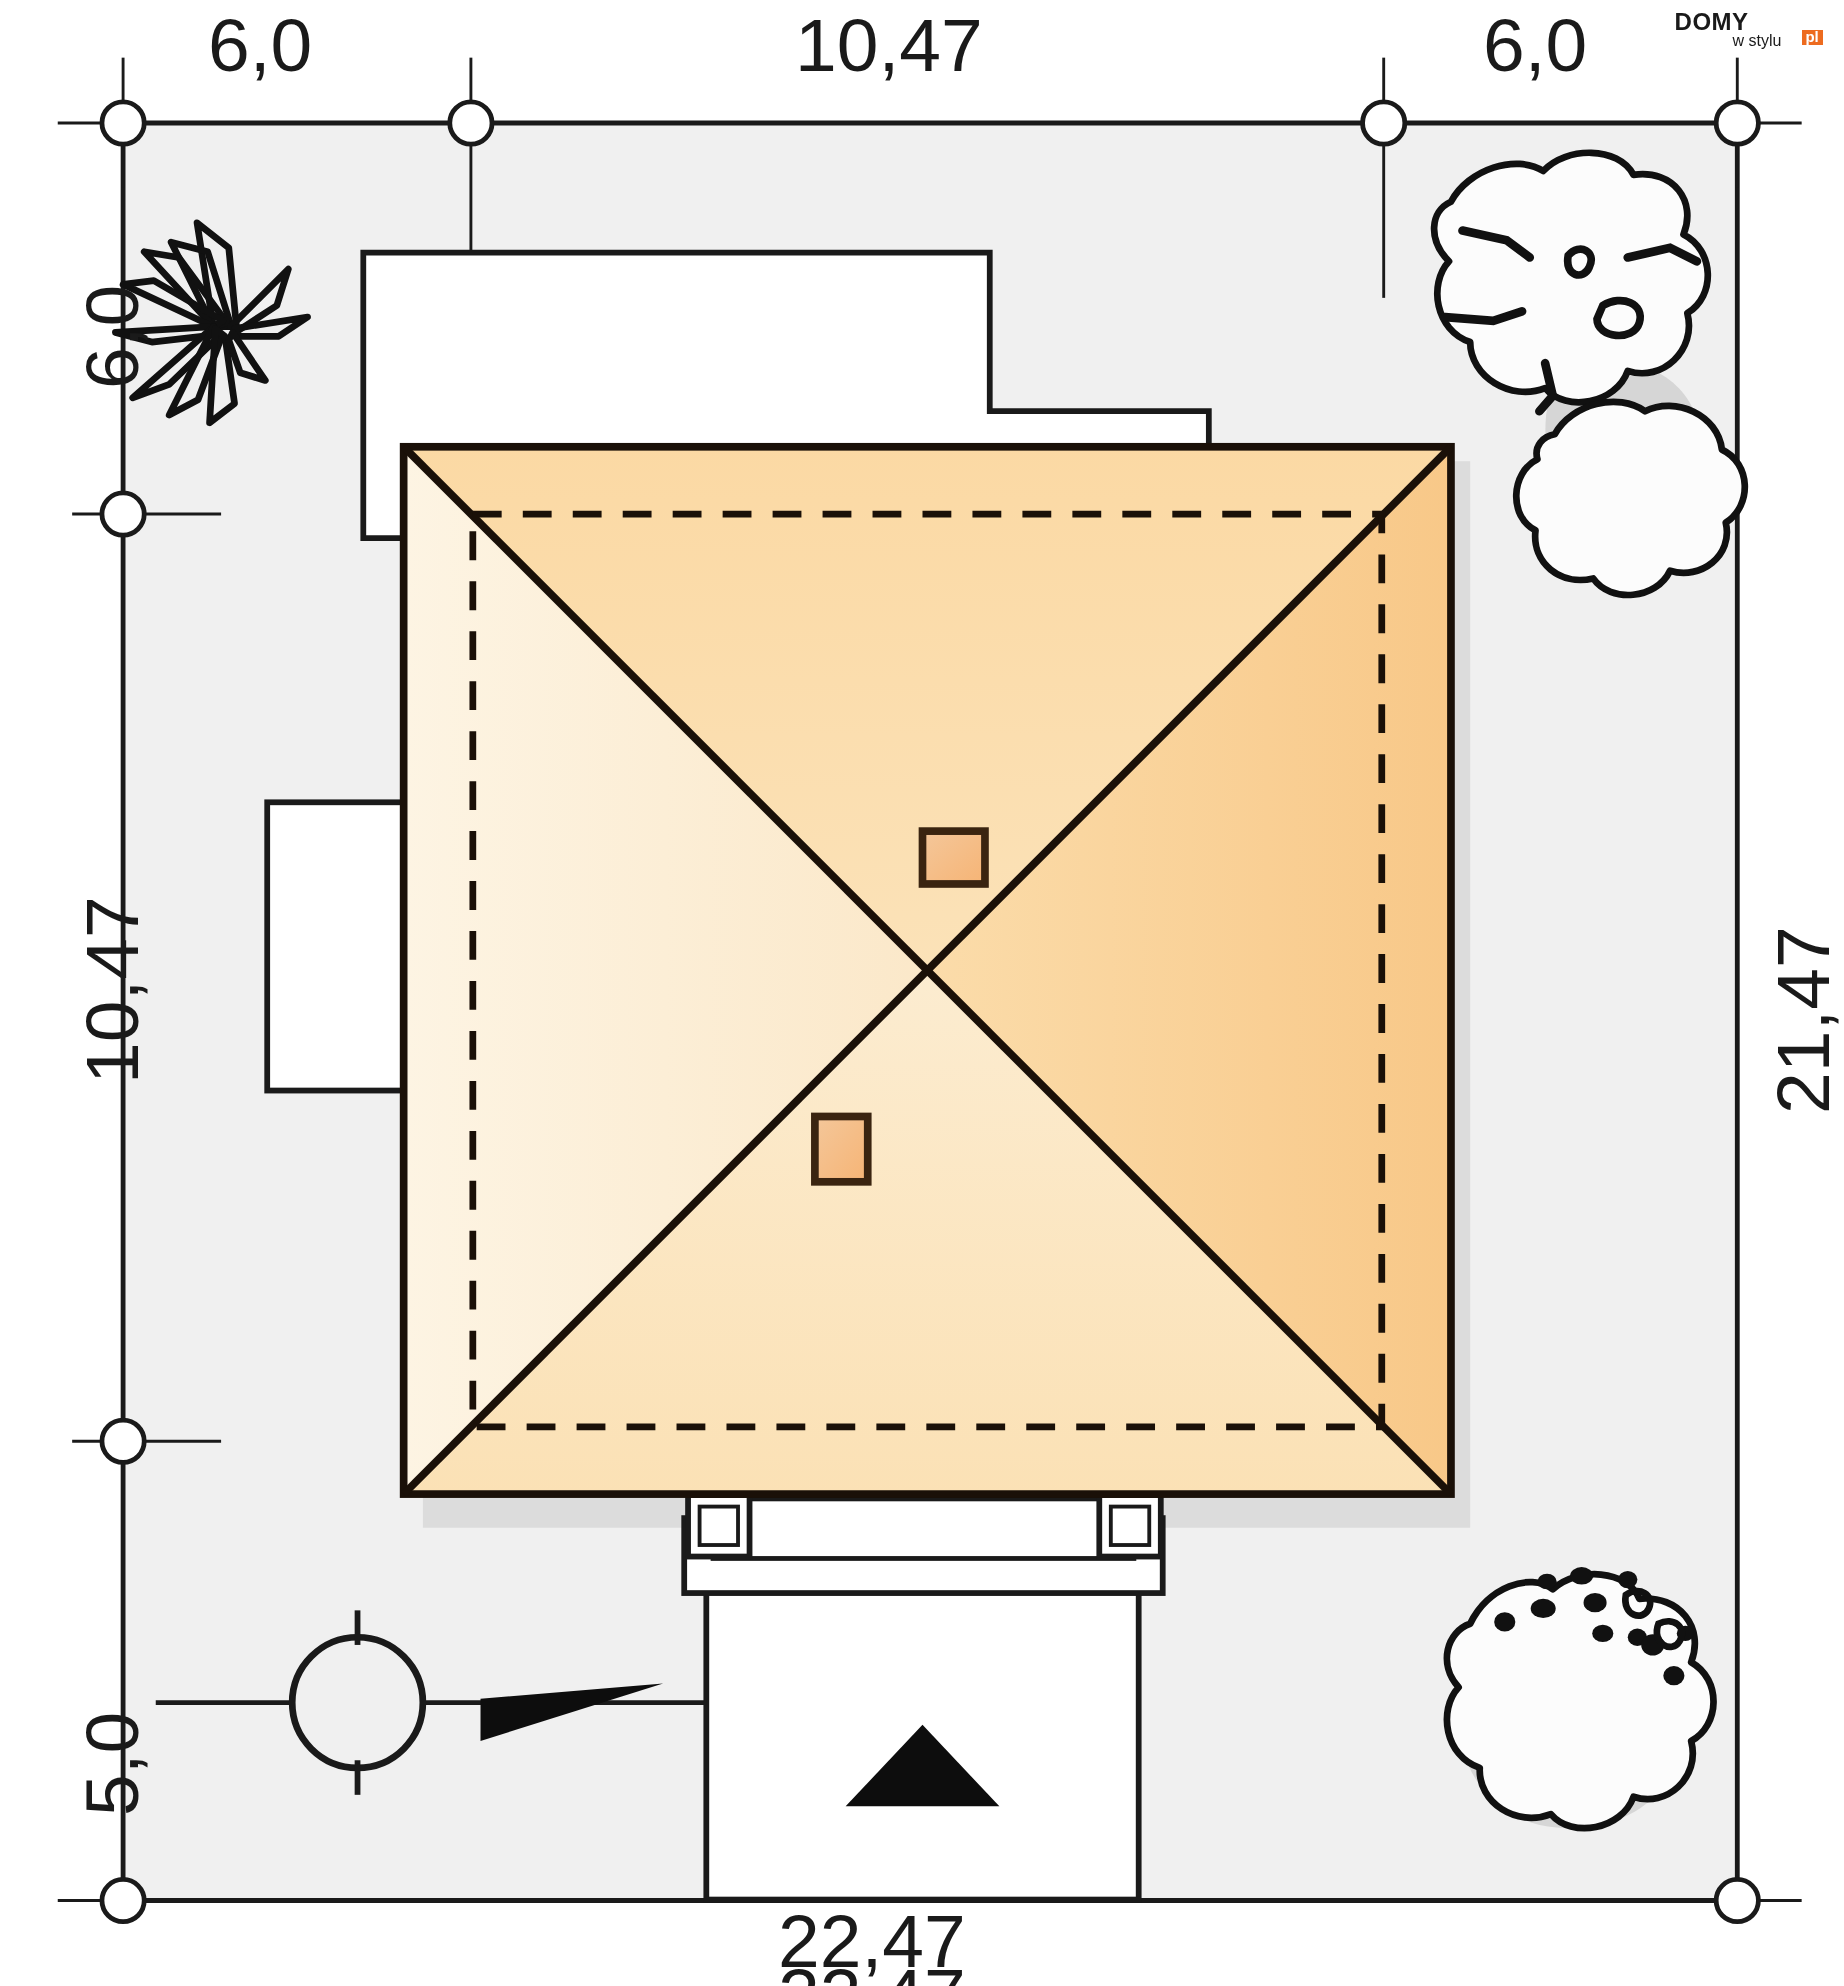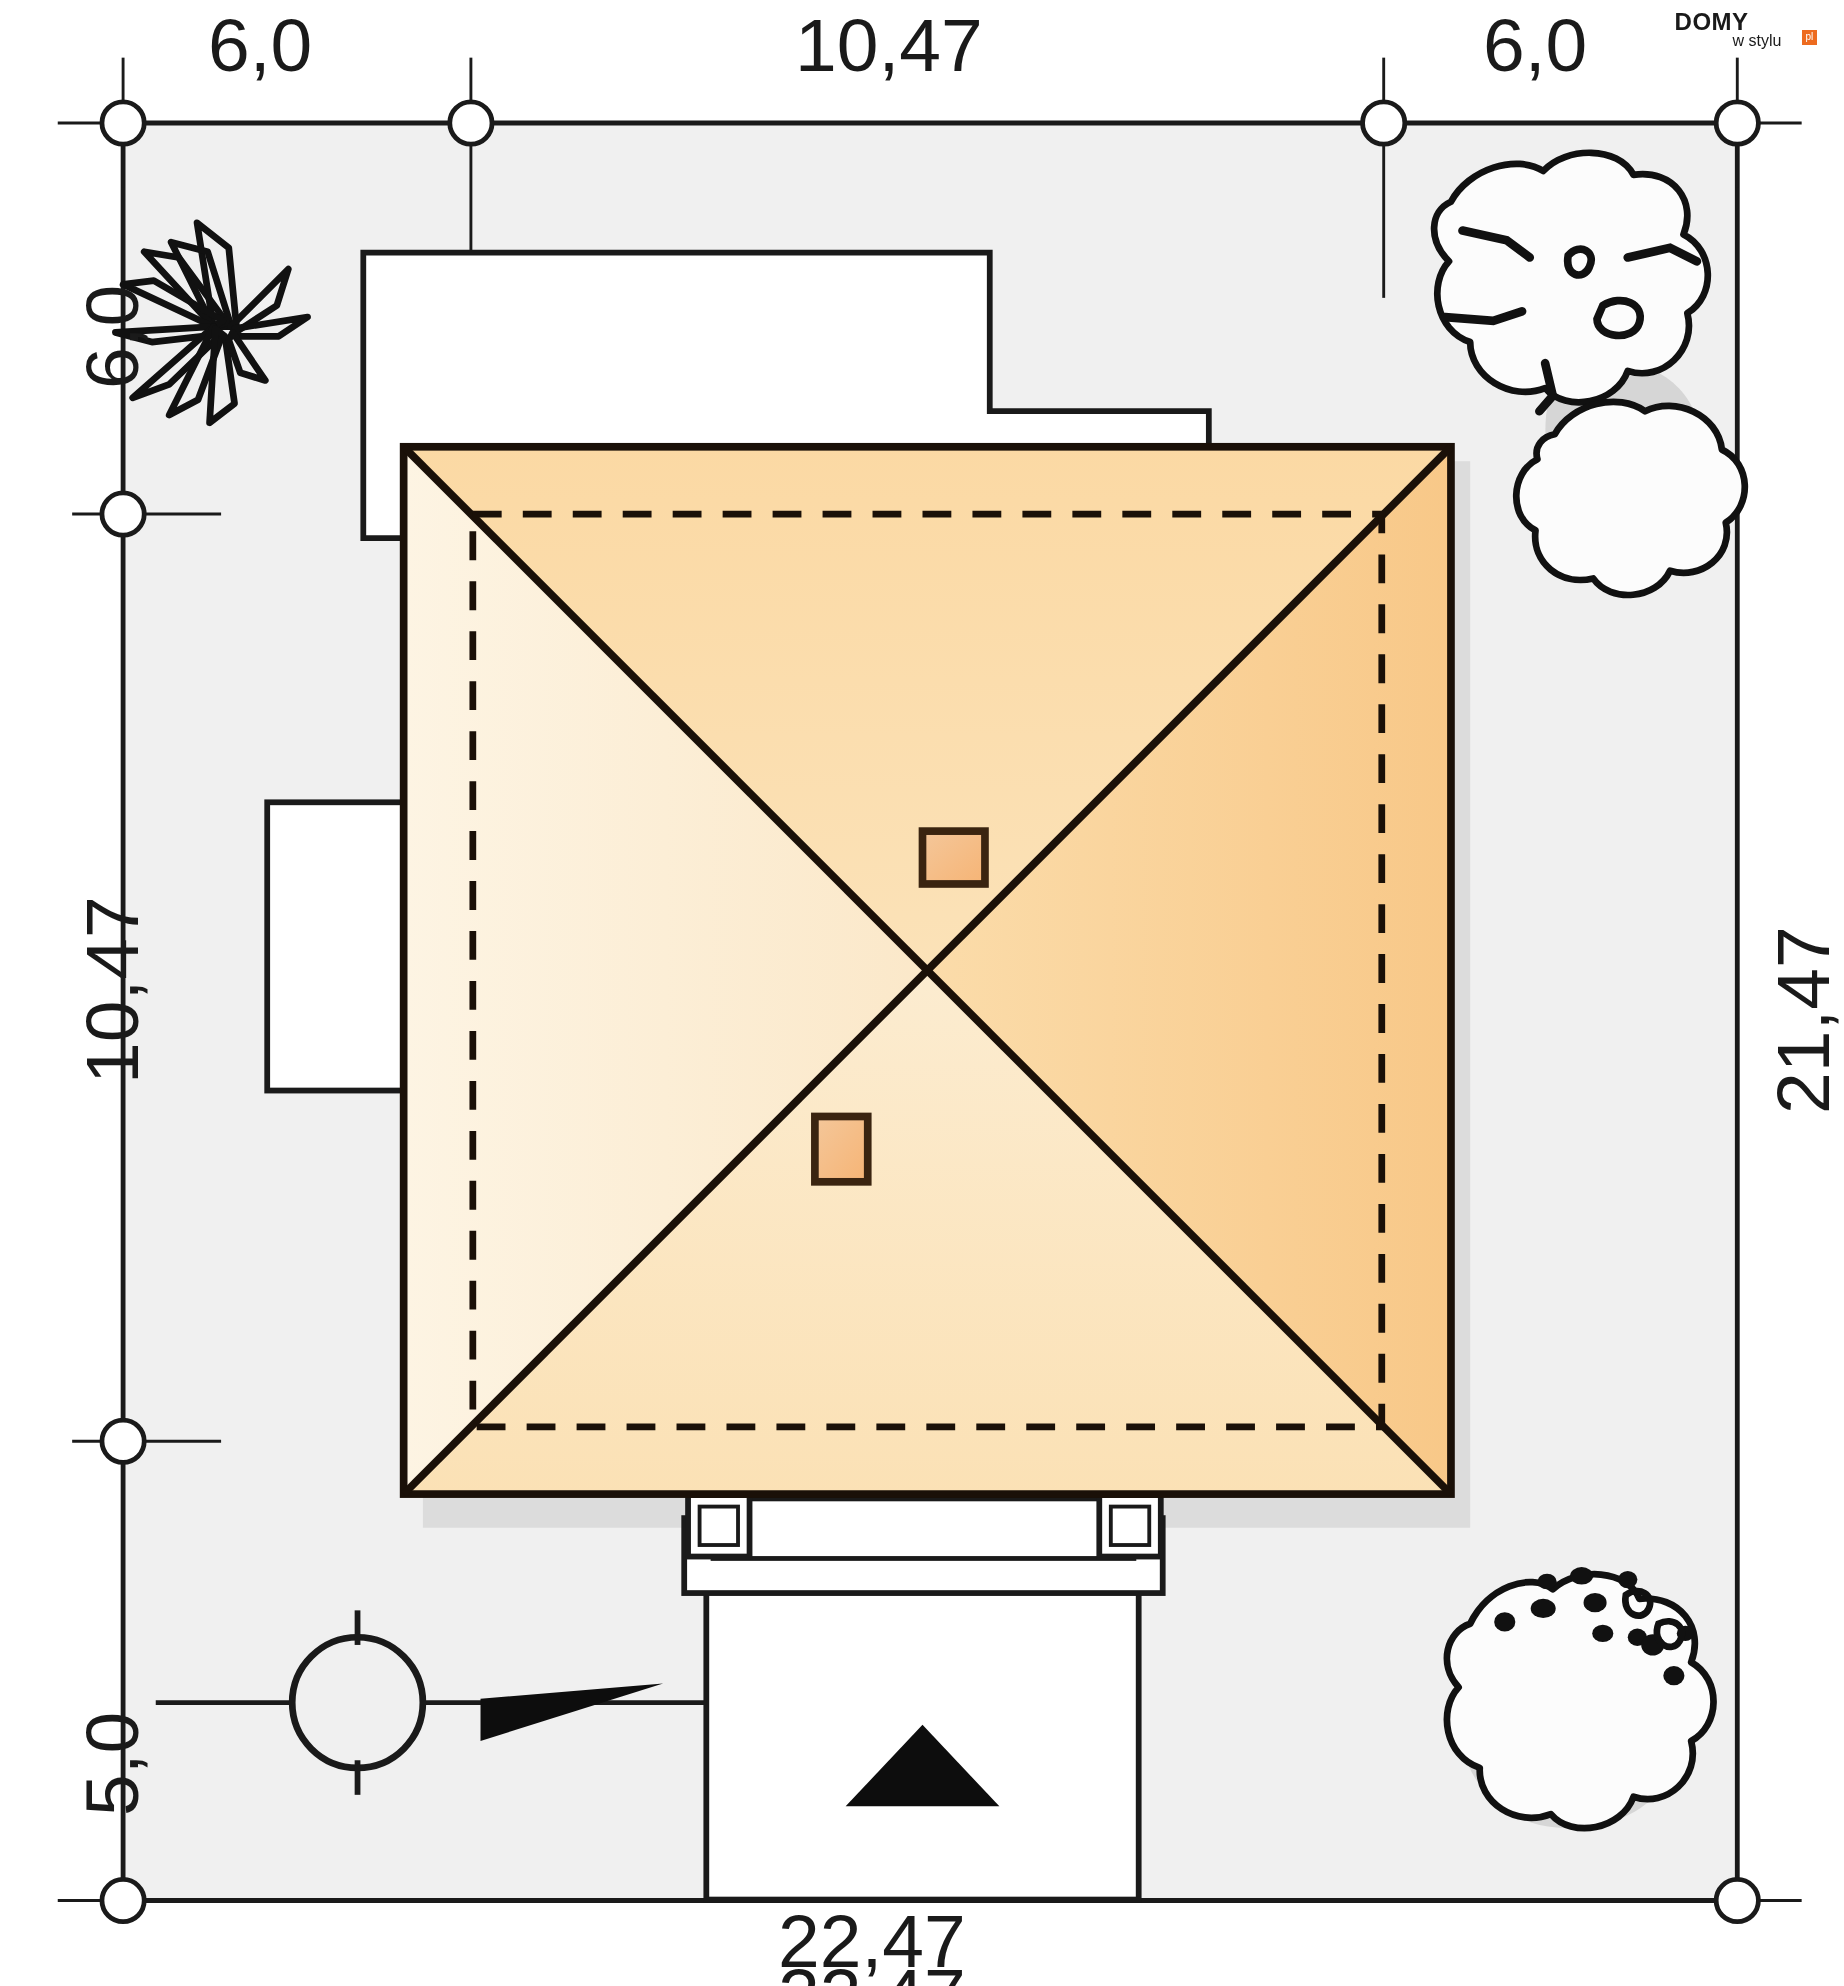--- a/index.html
+++ b/index.html
@@ -14,21 +14,21 @@
   .dim-h{font-size:75px;line-height:75px;}
   .dim-v{font-size:75px;line-height:75px;transform-origin:0 0;}
 
   .logo{position:absolute;right:13.4px;top:3.8px;width:154px;height:56px;}
   .logo .domy{font-family:"Liberation Sans",sans-serif;font-weight:bold;
       font-size:24px;letter-spacing:0.5px;color:#1a1a1a;position:absolute;
       left:2px;top:3.8px;}
   .logo .wstylu{font-family:"Liberation Sans",sans-serif;font-size:16px;
       color:#1a1a1a;position:absolute;left:60px;top:28px;}
   .logo .pl{position:absolute;left:129px;top:26px;background:#ED6B1F;
-      color:#ffffff;font-size:10px;font-weight:normal;padding:1px 3.8px 1.9px 3.8px;
+      color:#ffffff;font-size:15px;font-weight:bold;padding:1px 3.8px 1.9px 3.8px;
       line-height:12.5px;}
 </style>
 </head>
 <body>
 
 <div id="stage">
 
   <svg width="1845" height="1987" viewBox="0 0 1920 2068" style="position:absolute;left:0;top:0;">
 
     <defs>

